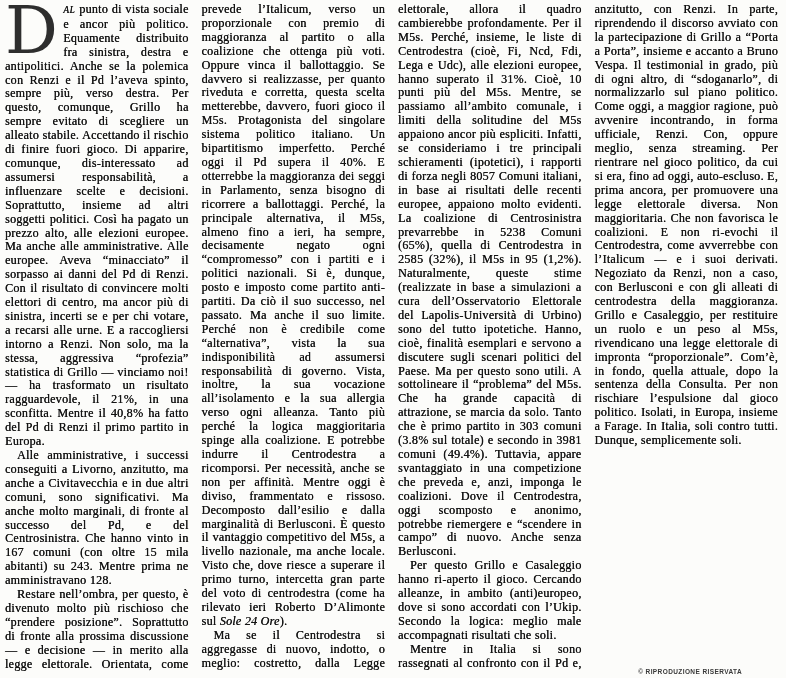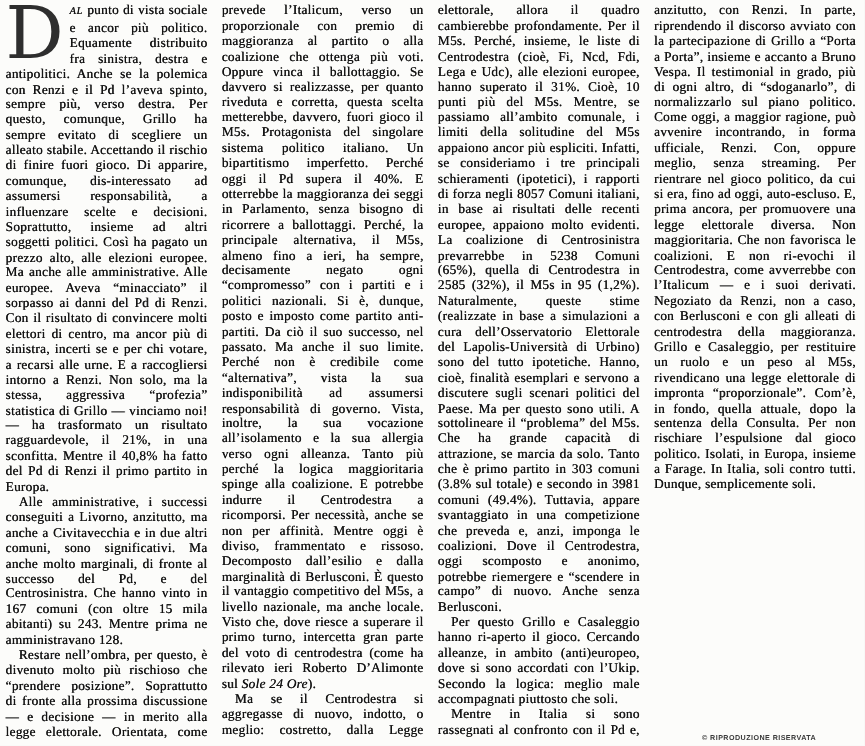--- a/index.html
+++ b/index.html
@@ -76,20 +76,20 @@
   <div class="article">
 
     <p class="para"><span class="dropcap">D</span><span class="smallcaps">al</span><span> punto di vista sociale e ancor più politico. Equamente distribuito fra sinistra, destra e antipolitici. Anche se la polemica con Renzi e il Pd l’aveva spinto, sempre più, verso destra. Per questo, comunque, Grillo ha sempre evitato di scegliere un alleato stabile. Accettando il rischio di finire fuori gioco. Di apparire, comunque, dis-interessato ad assumersi responsabilità, a influenzare scelte e decisioni. Soprattutto, insieme ad altri soggetti politici. Così ha pagato un prezzo alto, alle elezioni europee. Ma anche alle amministrative. Alle europee. Aveva “minacciato” il sorpasso ai danni del Pd di Renzi. Con il risultato di convincere molti elettori di centro, ma ancor più di sinistra, incerti se e per chi votare, a recarsi alle urne. E a raccogliersi intorno a Renzi. Non solo, ma la stessa, aggressiva “profezia” statistica di Grillo — vinciamo noi! — ha trasformato un risultato ragguardevole, il 21%, in una sconfitta. Mentre il 40,8% ha fatto del Pd di Renzi il primo partito in Europa.</span></p>
 
     <p class="para indent">Alle amministrative, i successi conseguiti a Livorno, anzitutto, ma anche a Civitavecchia e in due altri comuni, sono significativi. Ma anche molto marginali, di fronte al successo del Pd, e del Centrosinistra. Che hanno vinto in 167 comuni (con oltre 15 mila abitanti) su 243. Mentre prima ne amministravano 128.</p>
 
     <p class="para indent"><span>Restare nell’ombra, per questo, è divenuto molto più rischioso che “prendere posizione”. Soprattutto di fronte alla prossima discussione — e decisione — in merito alla legge elettorale. Orientata, come prevede l’Italicum, verso un proporzionale con premio di maggioranza al partito o alla coalizione che ottenga più voti. Oppure vinca il ballottaggio. Se davvero si realizzasse, per quanto riveduta e corretta, questa scelta metterebbe, davvero, fuori gioco il M5s. Protagonista del singolare sistema politico italiano. Un bipartitismo imperfetto. Perché oggi il Pd supera il 40%. E otterrebbe la maggioranza dei seggi in Parlamento, senza bisogno di ricorrere a ballottaggi. Perché, la principale alternativa, il M5s, almeno fino a ieri, ha sempre, decisamente negato ogni “compromesso” con i partiti e i politici nazionali. Si è, dunque, posto e imposto come partito anti-partiti. Da ciò il suo successo, nel passato. Ma anche il suo limite. Perché non è credibile come “alternativa”, vista la sua indisponibilità ad assumersi responsabilità di governo. Vista, inoltre, la sua vocazione all’isolamento e la sua allergia verso ogni alleanza. Tanto più perché la logica maggioritaria spinge alla coalizione. E potrebbe indurre il Centrodestra a ricomporsi. Per necessità, anche se non per affinità. Mentre oggi è diviso, frammentato e rissoso. Decomposto dall’esilio e dalla marginalità di Berlusconi. È questo il vantaggio competitivo del M5s, a livello nazionale, ma anche locale. Visto che, dove riesce a superare il primo turno, intercetta gran parte del voto di centrodestra (come ha rilevato ieri Roberto D’Alimonte sul </span><span class="italic">Sole 24 Ore</span><span>).</span></p>
 
     <p class="para indent">Ma se il Centrodestra si aggregasse di nuovo, indotto, o meglio: costretto, dalla Legge elettorale, allora il quadro cambierebbe profondamente. Per il M5s. Perché, insieme, le liste di Centrodestra (cioè, Fi, Ncd, Fdi, Lega e Udc), alle elezioni europee, hanno superato il 31%. Cioè, 10 punti più del M5s. Mentre, se passiamo all’ambito comunale, i limiti della solitudine del M5s appaiono ancor più espliciti. Infatti, se consideriamo i tre principali schieramenti (ipotetici), i rapporti di forza negli 8057 Comuni italiani, in base ai risultati delle recenti europee, appaiono molto evidenti. La coalizione di Centrosinistra prevarrebbe in 5238 Comuni (65%), quella di Centrodestra in 2585 (32%), il M5s in 95 (1,2%). Naturalmente, queste stime (realizzate in base a simulazioni a cura dell’Osservatorio Elettorale del Lapolis-Università di Urbino) sono del tutto ipotetiche. Hanno, cioè, finalità esemplari e servono a discutere sugli scenari politici del Paese. Ma per questo sono utili. A sottolineare il “problema” del M5s. Che ha grande capacità di attrazione, se marcia da solo. Tanto che è primo partito in 303 comuni (3.8% sul totale) e secondo in 3981 comuni (49.4%). Tuttavia, appare svantaggiato in una competizione che preveda e, anzi, imponga le coalizioni. Dove il Centrodestra, oggi scomposto e anonimo, potrebbe riemergere e “scendere in campo” di nuovo. Anche senza Berlusconi.</p>
 
-    <p class="para indent">Per questo Grillo e Casaleggio hanno ri-aperto il gioco. Cercando alleanze, in ambito (anti)europeo, dove si sono accordati con l’Ukip. Secondo la logica: meglio male accompagnati piuttosto che soli.</p>
+    <p class="para indent">Per questo Grillo e Casaleggio hanno ri-aperto il gioco. Cercando alleanze, in ambito (anti)europeo, dove si sono accordati con l’Ukip. Secondo la logica: meglio male accompagnati risultati che soli.</p>
 
     <p class="para indent">Mentre in Italia si sono rassegnati al confronto con il Pd e, anzitutto, con Renzi. In parte, riprendendo il discorso avviato con la partecipazione di Grillo a “Porta a Porta”, insieme e accanto a Bruno Vespa. Il testimonial in grado, più di ogni altro, di “sdoganarlo”, di normalizzarlo sul piano politico. Come oggi, a maggior ragione, può avvenire incontrando, in forma ufficiale, Renzi. Con, oppure meglio, senza streaming. Per rientrare nel gioco politico, da cui si era, fino ad oggi, auto-escluso. E, prima ancora, per promuovere una legge elettorale diversa. Non maggioritaria. Che non favorisca le coalizioni. E non ri-evochi il Centrodestra, come avverrebbe con l’Italicum — e i suoi derivati. Negoziato da Renzi, non a caso, con Berlusconi e con gli alleati di centrodestra della maggioranza. Grillo e Casaleggio, per restituire un ruolo e un peso al M5s, rivendicano una legge elettorale di impronta “proporzionale”. Com’è, in fondo, quella attuale, dopo la sentenza della Consulta. Per non rischiare l’espulsione dal gioco politico. Isolati, in Europa, insieme a Farage. In Italia, soli contro tutti. Dunque, semplicemente soli.</p>
 
   </div>
 
   <div class="copyright">© RIPRODUZIONE RISERVATA</div>
 </div>
 
 </body></html>

